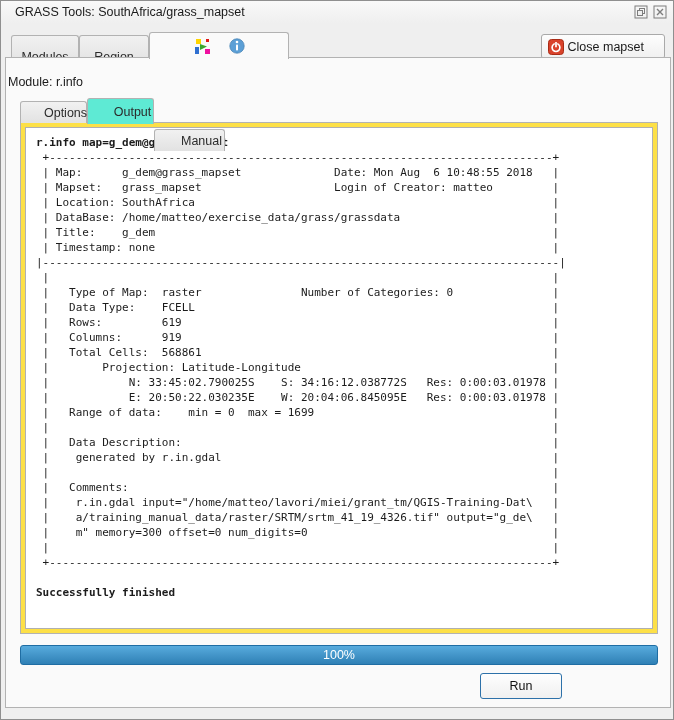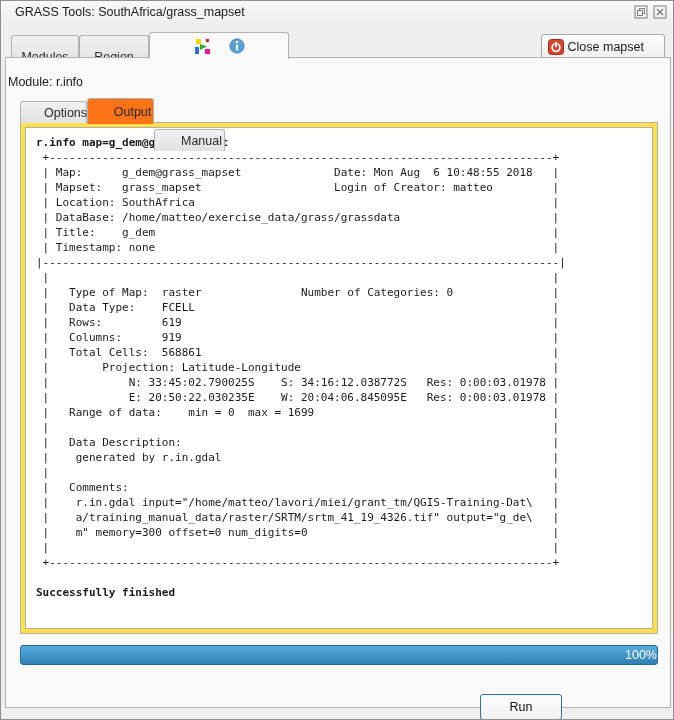--- a/index.html
+++ b/index.html
@@ -22,36 +22,36 @@
   .closemapset{position:absolute;right:8px;top:2px;height:25px;box-sizing:border-box;display:flex;align-items:center;gap:4px;padding:0 20px 0 6px;background:linear-gradient(#fdfdfd,#f0f0f0);border:1px solid #a9a9a9;border-radius:3px;font-size:12.5px;color:#1a1a1a;}
 
   
   .main-pane{position:absolute;left:4px;top:56px;width:666px;height:651px;box-sizing:border-box;background:#fafafa;border:1px solid #b2b2b2;z-index:1;}
   .module-label{position:absolute;left:2px;top:17px;font-size:12.5px;color:#1a1a1a;}
 
   
   .sub-tabbar{position:absolute;left:14px;top:40px;height:25px;z-index:3;}
   .stab{position:absolute;box-sizing:border-box;border:1px solid #b2b2b2;border-bottom:none;border-radius:3px 3px 0 0;font-size:12.5px;color:#2b2b2b;display:flex;align-items:center;justify-content:center;background:linear-gradient(#f1f1f1,#e2e2e2);padding-left:24px;}
   .stab.inactive{top:3px;height:22px;}
-  .stab.active{top:0;height:26px;background:#f97316;}
+  .stab.active{top:0;height:26px;background:#5eead4;}
   .stab-options{left:0;width:67px;}
   .stab-output{left:67px;width:67px;}
   .stab-manual{left:134px;width:71px;margin-top:28px;}
 
   .sub-pane{position:absolute;left:14px;top:64px;width:638px;height:512px;box-sizing:border-box;background:#fde047;border:1px solid #b2b2b2;z-index:2;}
   .text-area{position:absolute;left:4px;top:4px;right:4px;bottom:4px;box-sizing:border-box;background:#ffffff;border:1px solid #b0b0b0;overflow:hidden;padding:7px 0 0 10px;}
   pre{margin:0;font-family:"DejaVu Sans Mono","Liberation Mono",monospace;font-size:11px;line-height:15px;color:#1c1c1c;white-space:pre;}
   pre.bold{font-weight:bold;}
   pre.status{margin-top:15px;}
 
   
-  .progress{position:absolute;left:14px;top:587px;width:638px;height:20px;box-sizing:border-box;border:1px solid #1f6da3;border-radius:3px;background:linear-gradient(#58abdd,#2f80b5);display:flex;align-items:center;justify-content:flex-end;font-size:12.5px;color:#ffffff;}
+  .progress{position:absolute;left:14px;top:587px;width:638px;height:20px;box-sizing:border-box;border:1px solid #1f6da3;border-radius:3px;background:linear-gradient(#58abdd,#2f80b5);display:flex;align-items:center;justify-content:center;font-size:12.5px;color:#ffffff;}
 
   
-  .btn{position:absolute;top:636px;height:26px;box-sizing:border-box;border-radius:3px;background:linear-gradient(#fefefe,#f0f0f0);font-size:12.5px;color:#111;display:flex;align-items:center;justify-content:center;padding:0;}
+  .btn{position:absolute;top:615px;height:26px;box-sizing:border-box;border-radius:3px;background:linear-gradient(#fefefe,#f0f0f0);font-size:12.5px;color:#111;display:flex;align-items:center;justify-content:center;padding:0;}
   .btn-run{left:474px;width:82px;border:1px solid #2d71a9;}
   .btn-close{left:562px;width:80px;border:1px solid #a8a8a8;}
 
   .icon{display:inline-flex;align-items:center;justify-content:center;}
 </style>
 </head>
 <body>
 
 <div class="app">
 

